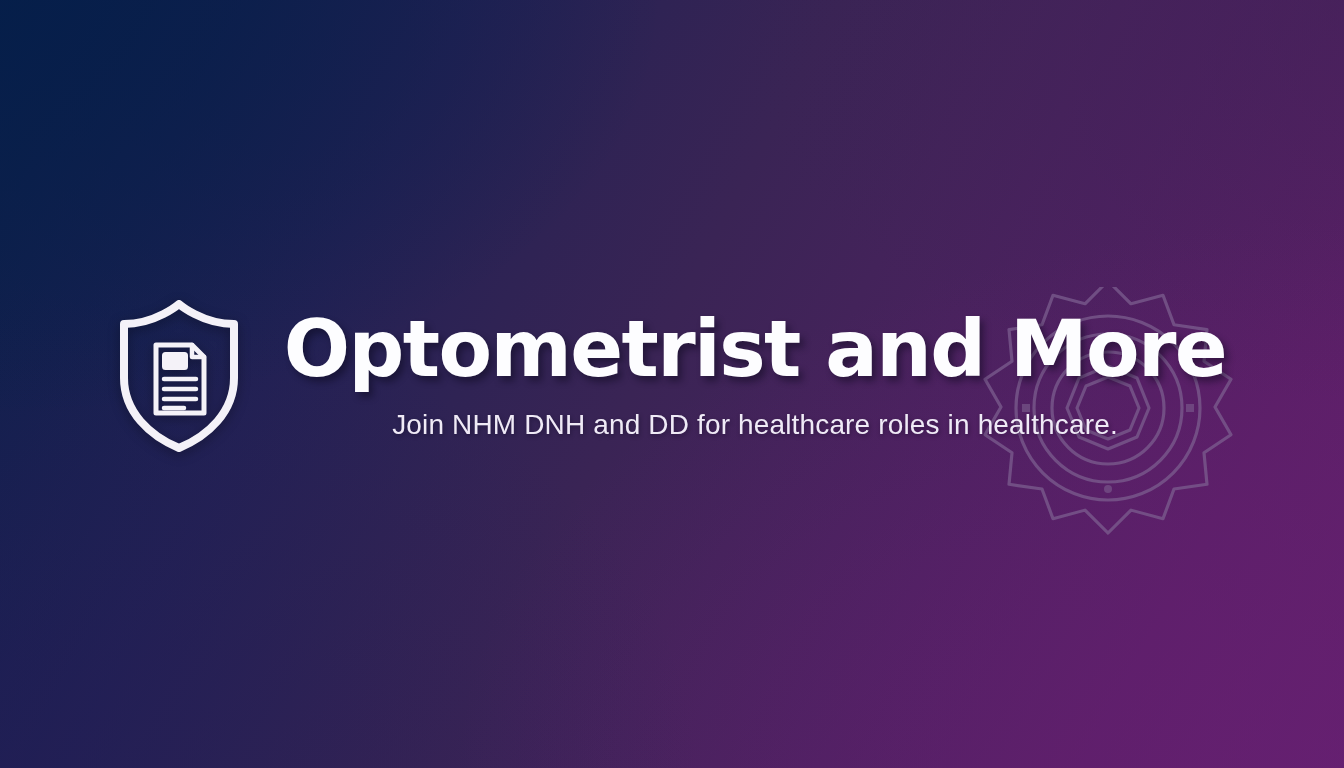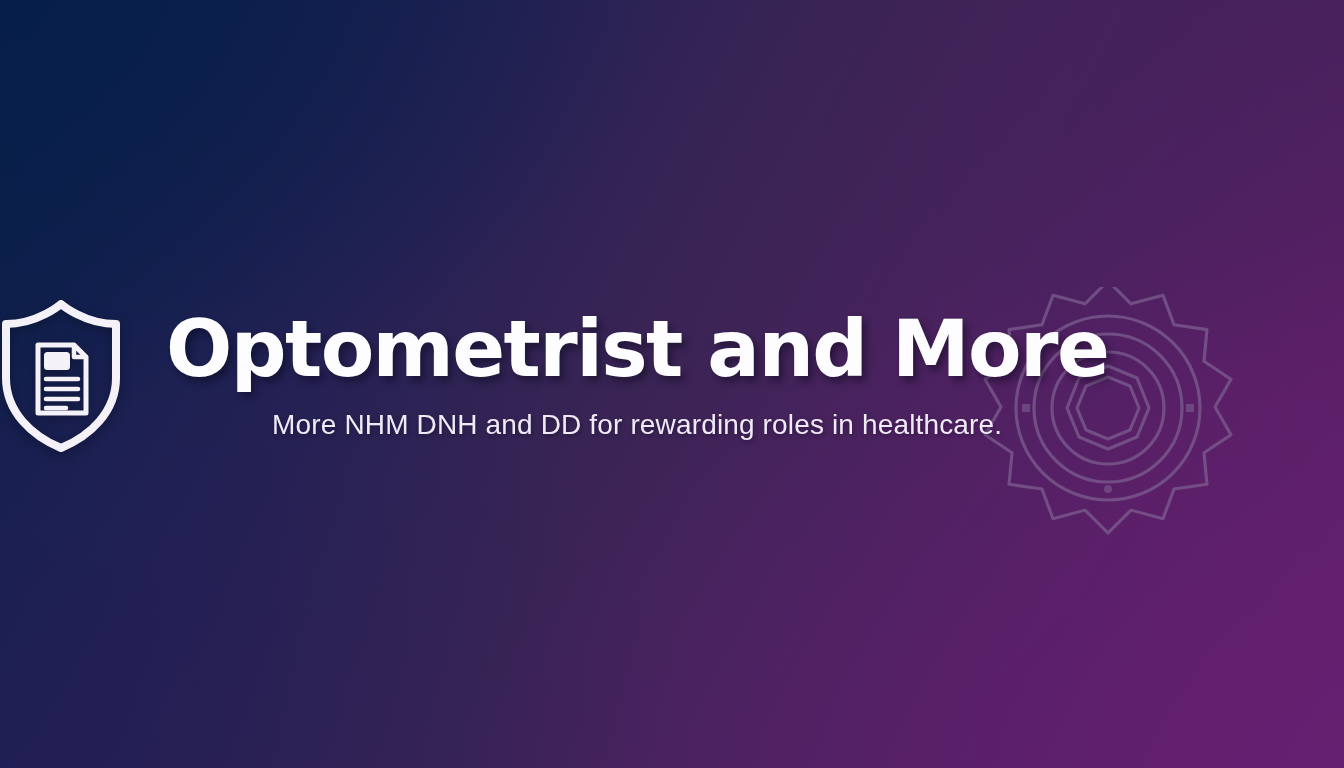--- a/index.html
+++ b/index.html
@@ -58,20 +58,21 @@
 
   
   #content {
     position: absolute;
     left: 0;
     top: 0;
     width: 1344px;
     height: 768px;
     display: flex;
     align-items: center;
+    justify-content: center;
   }
 
   #content-inner {
     display: flex;
     align-items: center;
     gap: 44px;
     transform: translateY(-8px);
   }
 
   #shield-badge {
@@ -154,19 +155,19 @@
 
           <line x1="46" y1="79" x2="78" y2="79" stroke="#f4f2f8" stroke-width="4.5" stroke-linecap="round"></line>
           <line x1="46" y1="89" x2="78" y2="89" stroke="#f4f2f8" stroke-width="4.5" stroke-linecap="round"></line>
           <line x1="46" y1="99" x2="78" y2="99" stroke="#f4f2f8" stroke-width="4.5" stroke-linecap="round"></line>
           <line x1="46" y1="108" x2="66" y2="108" stroke="#f4f2f8" stroke-width="4.5" stroke-linecap="round"></line>
         </svg>
       </div>
 
       <div id="text-block">
         <h1 id="banner-title">Optometrist and More</h1>
-        <p id="banner-subtitle">More NHM DNH and DD for rewarding roles in healthcare.</p>
+        <p id="banner-subtitle">Join NHM DNH and DD for healthcare roles in healthcare.</p>
       </div>
 
     </div>
   </div>
 
 </div>
 
 </body></html>

